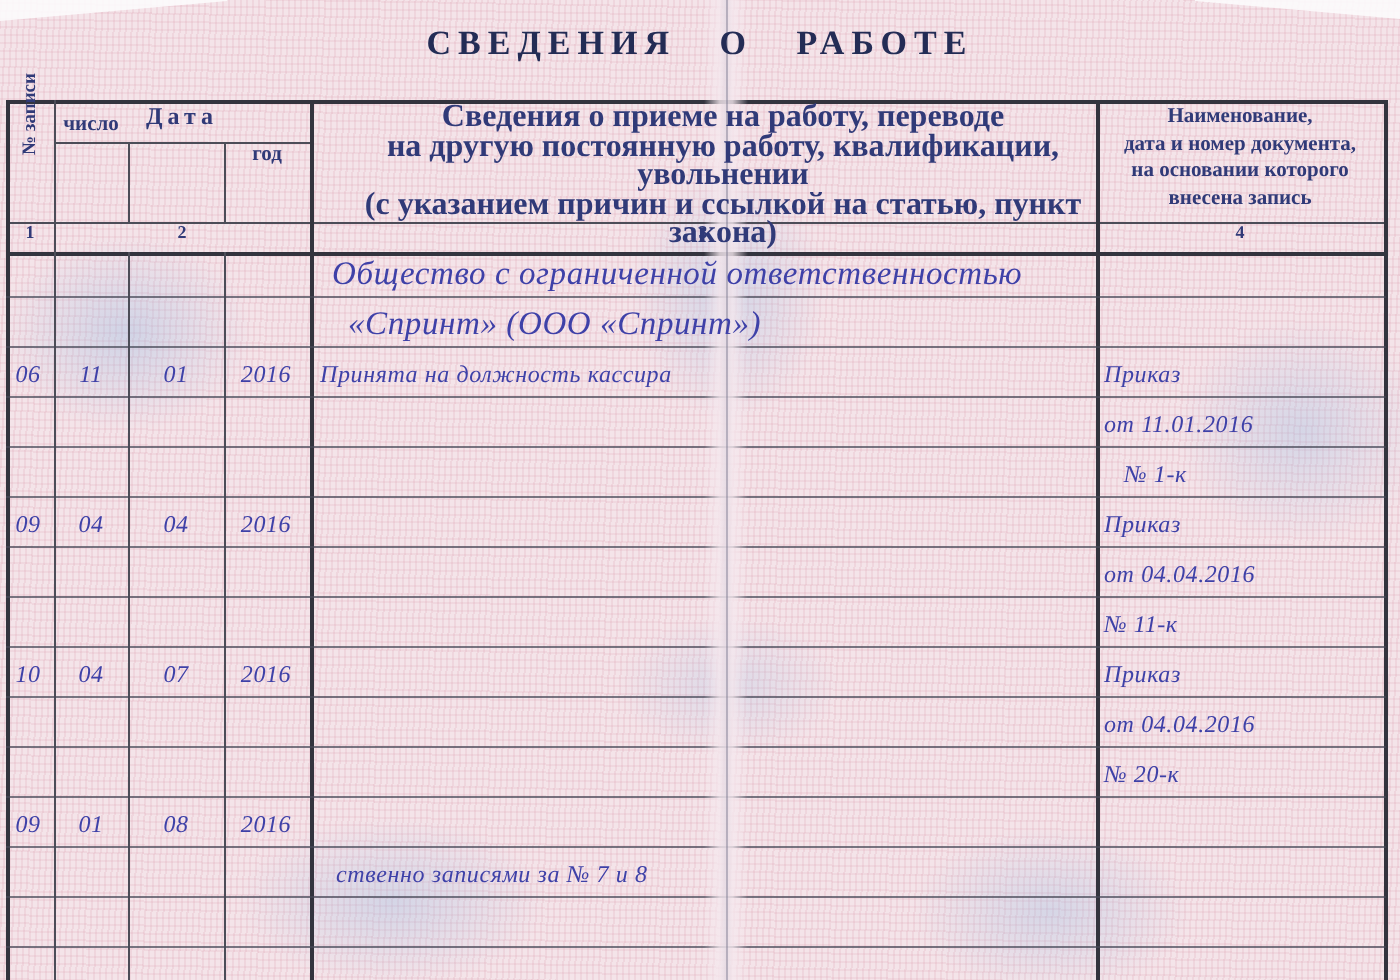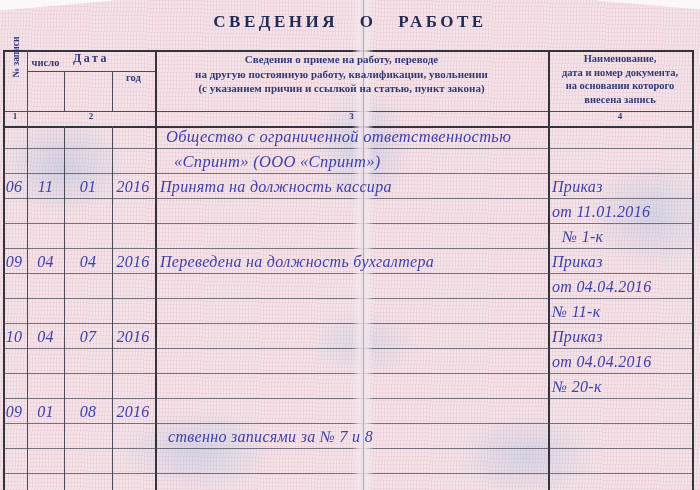--- a/index.html
+++ b/index.html
@@ -30,21 +30,21 @@
   .vline.thick{width:2px; background:#33343e;}
   .hline{height:1px; background:#4c4d58;}
   .hline.thick{height:2px; background:#33343e;}
   .rule{height:1px; left:3px; width:690px; background:rgba(70,72,88,.72);}
   
   .fold{position:absolute; left:352px; top:0; width:22px; height:490px; z-index:2;
     background:linear-gradient(90deg, rgba(246,233,238,0) 0%, rgba(245,232,238,.8) 35%,
       rgba(230,219,228,.9) 50%, rgba(245,232,238,.8) 65%, rgba(246,233,238,0) 100%);}
   .fold-line{position:absolute; left:11px; top:0; width:1px; height:100%; background:rgba(100,100,125,.38);}
   
-  .hw{position:absolute; z-index:4; font-style:italic; font-size:16px; line-height:20px;
+  .hw{position:absolute; z-index:4; font-style:italic; font-size:12px; line-height:20px;
       color:#3e41a8; white-space:nowrap; letter-spacing:.3px;}
   .hw.c{text-align:center;}
   .hw.org{font-size:16.5px;}
   .corner{position:absolute; background:#fcfbfc; opacity:.9; z-index:5;}
 </style>
 </head>
 <body>
 
 <div class="page">
 
@@ -92,21 +92,21 @@
   </div>
   <div class="print hdrcell" style="left:27px;top:51px;width:128px;height:19px;font-size:12px;letter-spacing:2.5px;">
     <span>Дата</span>
   </div>
   <div class="print hdrcell" style="left:27px;top:57px;width:37px;height:38px;font-size:10.5px;">
     <span>число</span>
   </div>
   <div class="print hdrcell" style="left:112px;top:72px;width:43px;height:38px;font-size:10.5px;">
     <span>год</span>
   </div>
-  <div class="print hdrcell" style="left:147px;top:52px;width:389px;height:58px;font-size:11px;line-height:14.5px;">
+  <div class="print hdrcell" style="left:167px;top:52px;width:389px;height:58px;font-size:16px;line-height:14.5px;">
     <span>Сведения о приеме на работу, переводе</span>
     <span>на другую постоянную работу, квалификации, увольнении</span>
     <span>(с указанием причин и ссылкой на статью, пункт закона)</span>
   </div>
   <div class="print hdrcell" style="left:550px;top:52px;width:140px;height:58px;font-size:10.5px;line-height:13.5px;">
     <span>Наименование,</span>
     <span>дата и номер документа,</span>
     <span>на основании которого</span>
     <span>внесена запись</span>
   </div>
@@ -133,21 +133,20 @@
   <div class="hw c" style="left:110px;top:177px;width:46px;">2016</div>
   <div class="hw" style="left:160px;top:177px;">Принята на должность кассира</div>
   <div class="hw" style="left:552px;top:177px;">Приказ</div>
   <div class="hw" style="left:552px;top:202px;">от 11.01.2016</div>
   <div class="hw" style="left:552px;top:227px;margin-left:10px;">№ 1-к</div>
 
   <div class="hw c" style="left:1px;top:252px;width:26px;">09</div>
   <div class="hw c" style="left:27px;top:252px;width:37px;">04</div>
   <div class="hw c" style="left:64px;top:252px;width:48px;">04</div>
   <div class="hw c" style="left:110px;top:252px;width:46px;">2016</div>
-  <div class="hw" style="left:160px;top:252px;">Переведена на должность бухгалтера</div>
   <div class="hw" style="left:552px;top:252px;">Приказ</div>
   <div class="hw" style="left:552px;top:277px;">от 04.04.2016</div>
   <div class="hw" style="left:552px;top:302px;">№ 11-к</div>
 
   <div class="hw c" style="left:1px;top:327px;width:26px;">10</div>
   <div class="hw c" style="left:27px;top:327px;width:37px;">04</div>
   <div class="hw c" style="left:64px;top:327px;width:48px;">07</div>
   <div class="hw c" style="left:110px;top:327px;width:46px;">2016</div>
   <div class="hw" style="left:552px;top:327px;">Приказ</div>
   <div class="hw" style="left:552px;top:352px;">от 04.04.2016</div>

